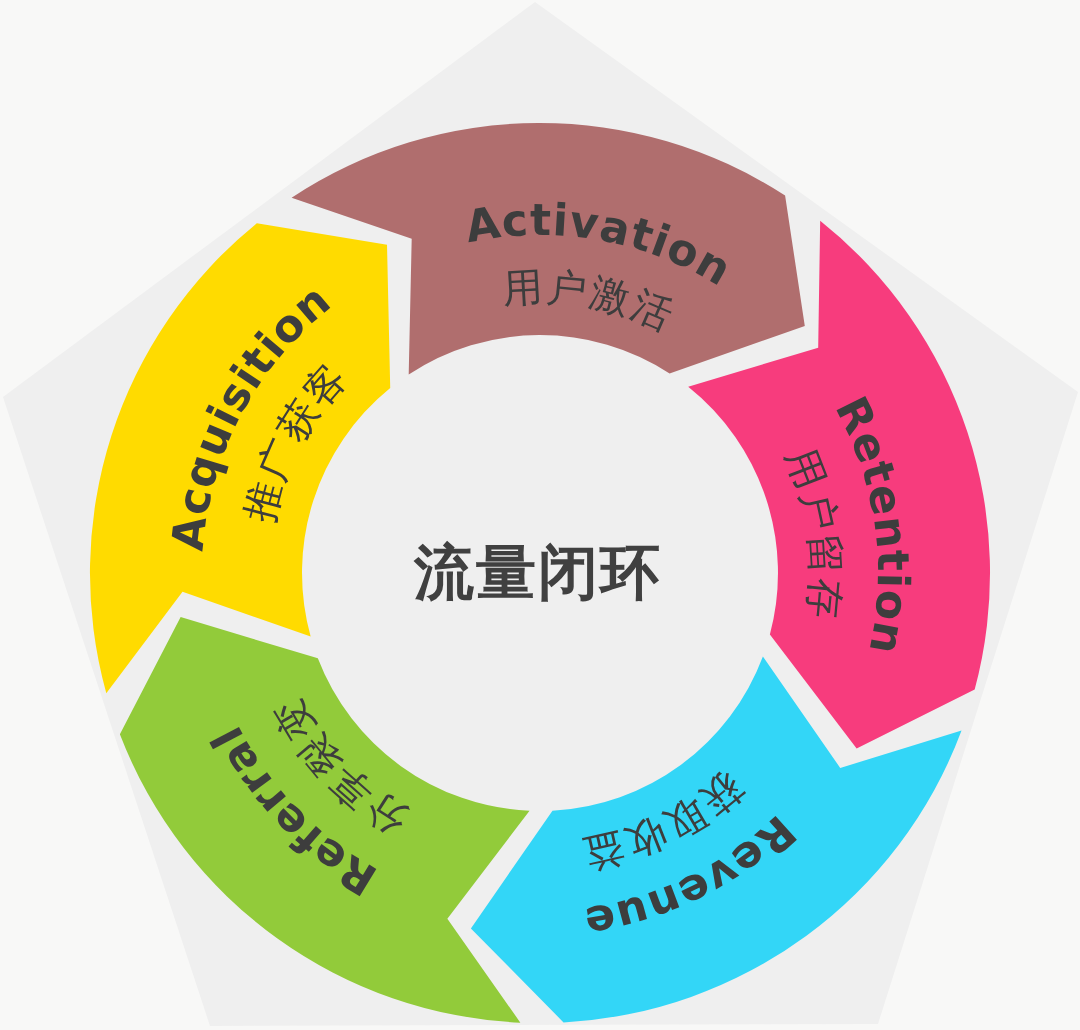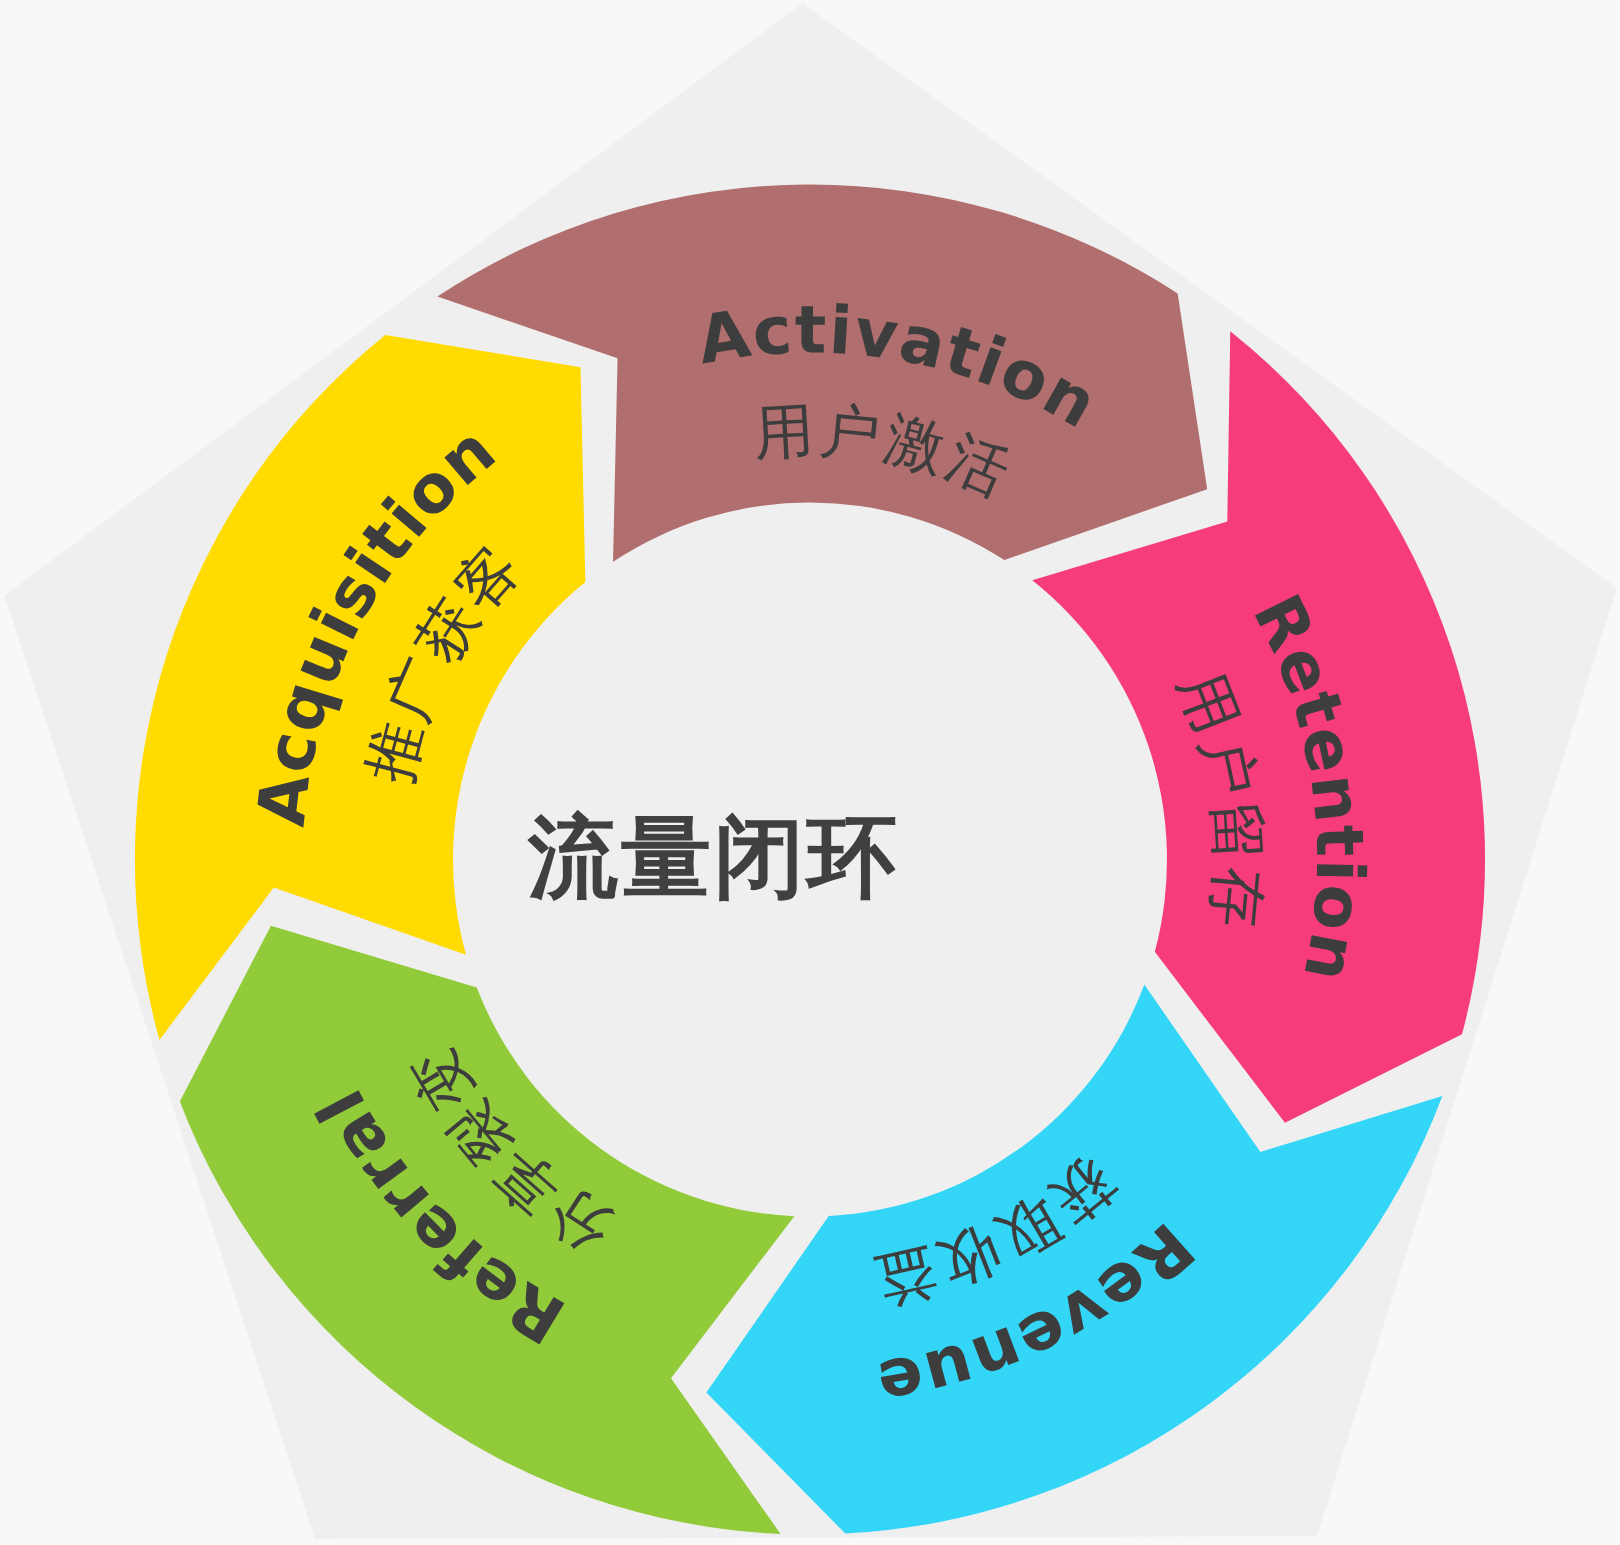--- a/index.html
+++ b/index.html
@@ -19,22 +19,22 @@
   }
   .zh {
     font-family: "DejaVu Sans", sans-serif;
     font-size: 40px;
     font-weight: normal;
     fill: #3d3d3d;
     letter-spacing: 2px;
   }
   .center-title {
     position: absolute;
-    left: 352px; top: 530px; width: 400px; height: 84px;
-    line-height: 84px;
+    left: 338px; top: 530px; width: 400px; height: 84px;
+    text-align: center; line-height: 84px;
     font-family: "DejaVu Sans", sans-serif;
     font-size: 60px; font-weight: bold; color: #404040;
     letter-spacing: 2px;
   }
 </style>
 </head>
 <body>
 
 <div class="stage">
   <svg width="1080" height="1030" viewBox="0 0 1080 1030">

